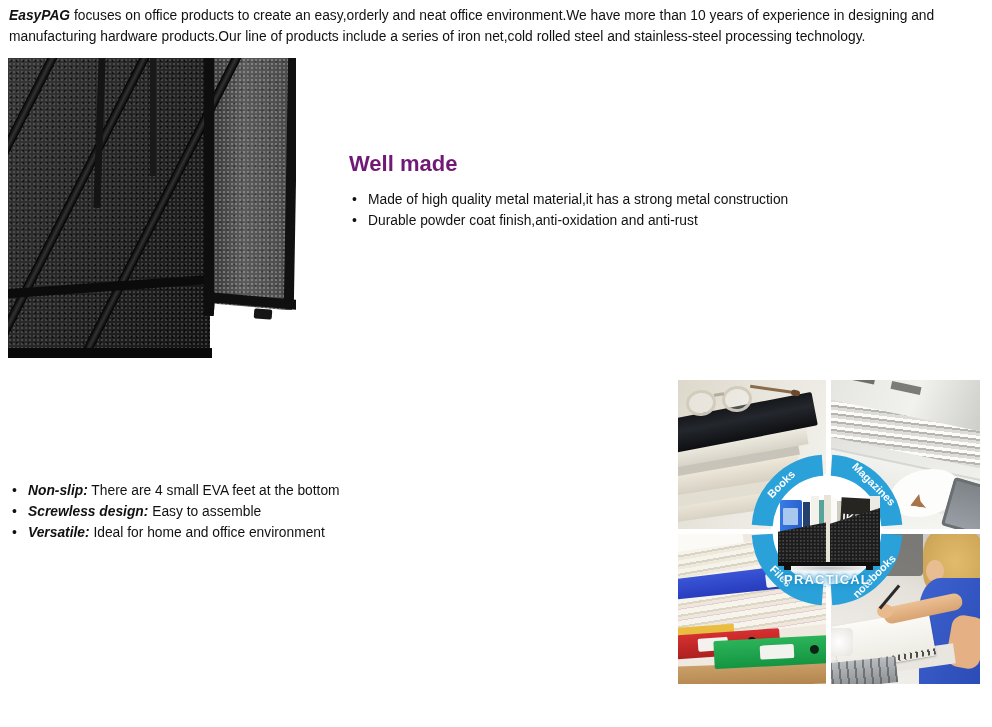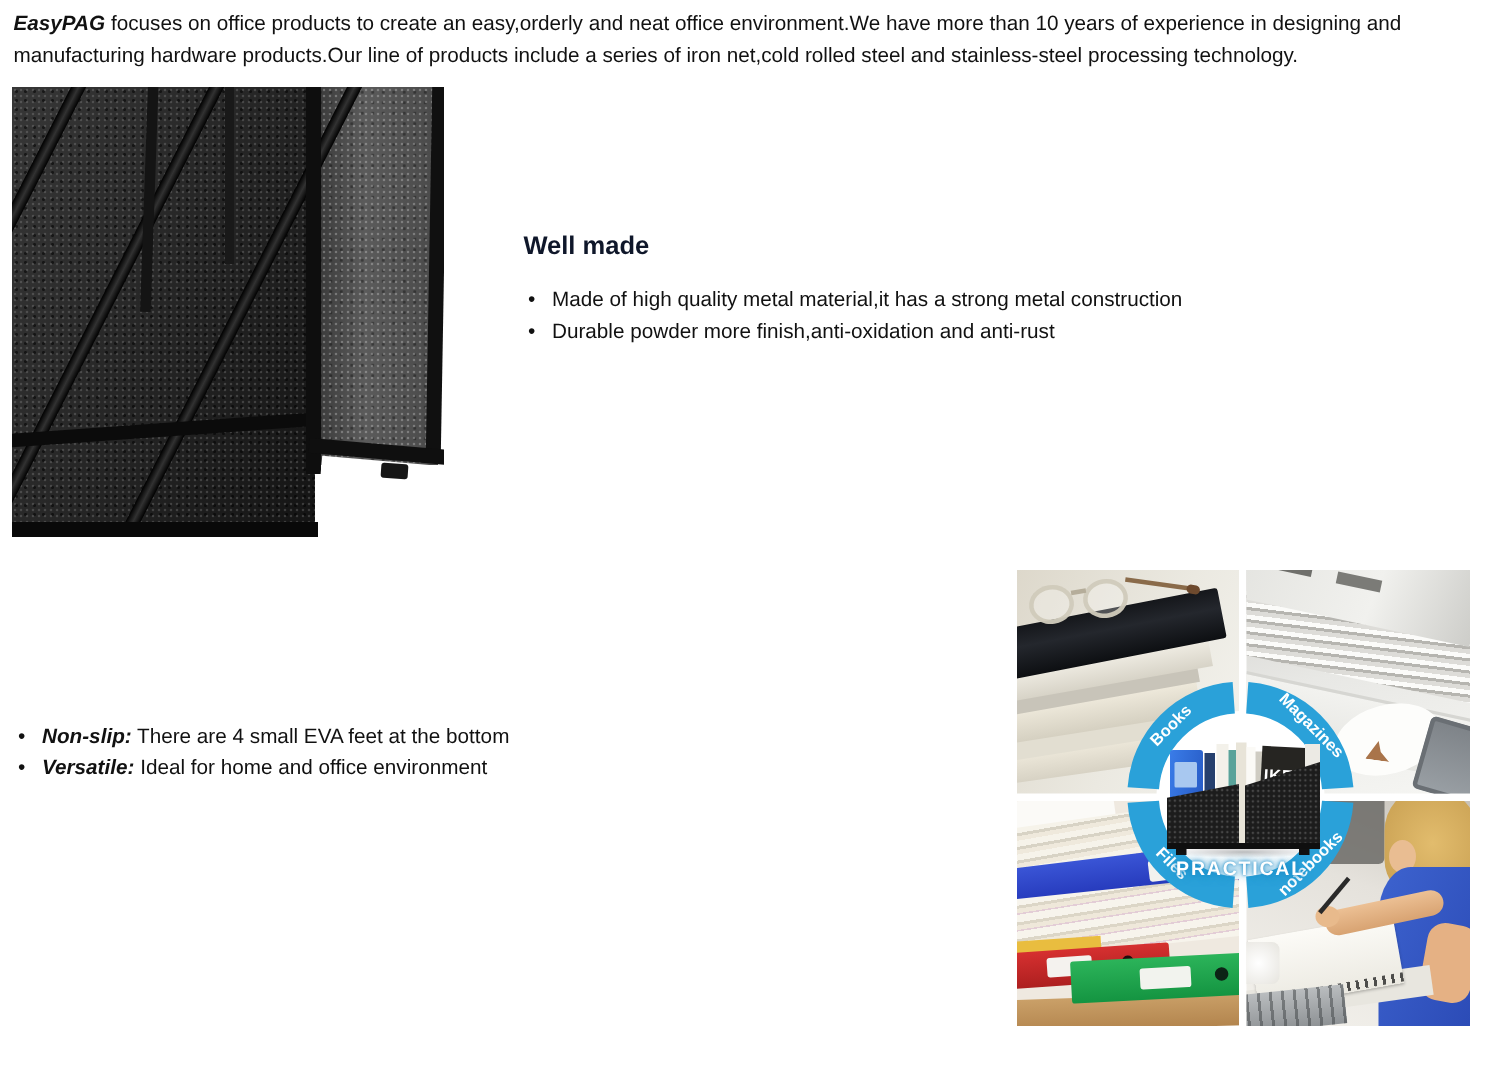--- a/index.html
+++ b/index.html
@@ -5,21 +5,21 @@
   * { margin:0; padding:0; box-sizing:border-box; }
   html,body { background:#fff; }
   body { font-family:"Liberation Sans", sans-serif; color:#0F1111; }
   .page { position:relative; width:992px; height:727px; background:#fff; overflow:hidden; }
 
   
   .intro { position:absolute; left:9px; top:5px; width:954px; font-size:13.8px; line-height:21px; color:#111; }
   .intro .brand { font-weight:700; font-style:italic;text-align:center; }
 
   
-  .section h2 { font-size:17px; line-height:22px; font-weight:700; color:#0f172a; }
+  .section h2 { font-size:22px; line-height:22px; font-weight:700; color:#701a75; }
   .section ul { list-style:none; margin-top:14px; }
   .section li { position:relative; padding-left:19px; line-height:21px; font-size:13.8px; color:#111; }
   .section li::before { content:"•"; position:absolute; left:3px; top:0; font-size:14px; }
   .wellmade { position:absolute; left:349px; top:153px; width:600px; }
   .suitable { position:absolute; left:9px; top:466px; width:650px; }
   .suitable li b { font-weight:700; font-style:italic; }
 
   
   .photo { position:absolute; left:8px; top:58px; width:288px; height:300px; overflow:hidden; }
   .mesh {
@@ -194,27 +194,28 @@
     <div class="pp-bar pp-siderail"></div>
     <div class="pp-white"></div>
     <div class="pp-foot"></div>
     <div class="pp-bar pp-bottom"></div>
   </div>
 
   <div class="section wellmade">
     <h2>Well made</h2>
     <ul>
       <li>Made of high quality metal material,it has a strong metal construction</li>
-      <li>Durable powder more finish,anti-oxidation and anti-rust</li>
+      <li>Durable powder coat finish,anti-oxidation and anti-rust</li>
     </ul>
   </div>
 
   <div class="section suitable">
     <ul>
       <li><b>Non-slip:</b><span> There are 4 small EVA feet at the bottom</span></li>
+      <li><b>Screwless design:</b><span> Easy to assemble</span></li>
       <li><b>Versatile:</b><span> Ideal for home and office environment</span></li>
     </ul>
   </div>
 
   <div class="collage">
 
     <div class="quad q-tl">
       <div class="bk-s5"></div>
       <div class="bk-s4"></div>
       <div class="bk-s3"></div>

